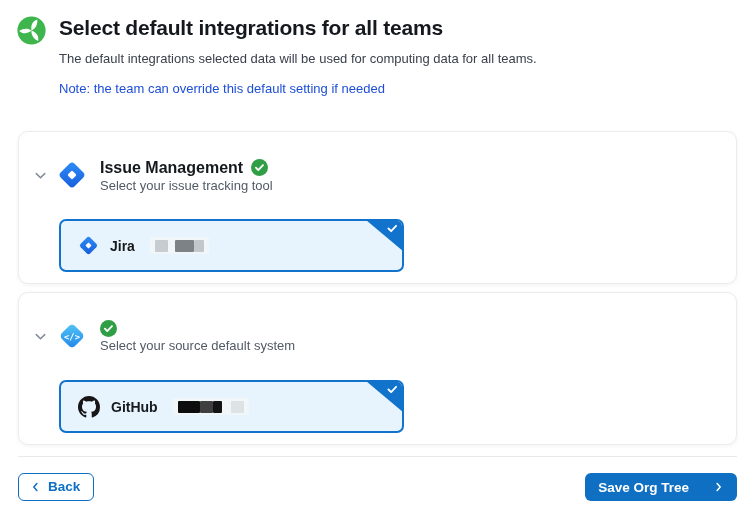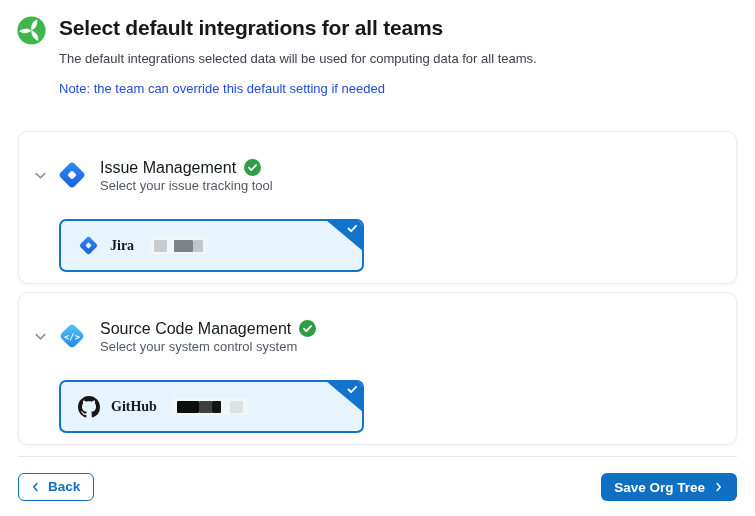--- a/index.html
+++ b/index.html
@@ -22,30 +22,30 @@
     box-shadow:0 1px 4px rgba(27,31,35,0.06);
     padding:23px 20px 11px 14px;
   }
   .section-card.first { margin-top:34px; }
   .section-card.second { margin-top:8px; }
   .section-header { display:flex; align-items:center; min-height:40px; }
   .chev { width:15px; height:15px; margin-right:9px; display:inline-flex; cursor:pointer; flex:0 0 auto; }
   .sec-icon { width:30px; height:30px; margin-right:13px; display:inline-flex; flex:0 0 auto; }
   .sec-texts { display:flex; flex-direction:column; }
   .title-row { display:flex; align-items:center; gap:8px; }
-  .sec-title { font-size:16px; font-weight:400; color:#15181c; line-height:19px; }
+  .sec-title { font-size:16px; font-weight:700; color:#15181c; line-height:19px; }
   .check-badge { display:inline-flex; }
   .sec-sub { font-size:13px; color:#525a65; margin-top:1px; line-height:15px; }
   
   .tool-card {
-    position:relative; margin:24px 0 0 26px; width:305px; height:53px;
+    position:relative; margin:24px 0 0 26px; width:345px; height:53px;
     background:var(--selection-background,#e8f4fd);
     border:2px solid var(--selection-border,#1273cc);
     border-radius:7px; display:flex; align-items:center;
-    padding-left:17px; overflow:hidden; cursor:pointer;font-family:Liberation Serif, serif;
+    padding-left:17px; overflow:hidden; cursor:pointer;
   }
   .tool-icon { display:inline-flex; flex:0 0 auto; }
   .tool-label { font-weight:700; font-size:14px; color:#16191d; margin-left:11px; }
   .corner {
     position:absolute; top:-1px; right:-1px; width:37px; height:31px;
     background:var(--selection-border,#1273cc);
     clip-path:polygon(0 0,100% 0,100% 100%);
   }
   .corner svg { position:absolute; top:4px; right:5px; }
   
@@ -57,21 +57,21 @@
     padding-top:16px; display:flex; justify-content:space-between; align-items:center;
   }
   .btn-back {
     display:inline-flex; align-items:center; gap:7px;
     background:#fff; color:var(--accent-blue,#0e6fc3);
     border:1.5px solid var(--accent-blue,#0e6fc3); border-radius:6px;
     padding:5px 13px 6px 11px; font-weight:700; font-size:13.5px;
     font-family:inherit; cursor:pointer; line-height:15px;
   }
   .btn-save {
-    display:inline-flex; align-items:center; gap:8px;
+    display:inline-flex; align-items:center; gap:24px;
     background:var(--accent-blue,#0e6fc3); color:#fff;
     border:none; border-radius:6px; padding:6.5px 13px;
     font-weight:700; font-size:13.5px; font-family:inherit; cursor:pointer; line-height:15px;
   }
 </style>
 </head>
 <body>
 
 <header class="header">
   <span class="logo">
@@ -172,29 +172,28 @@
           </linearGradient>
             </defs>
           <g transform="rotate(45 12 12)">
             <rect x="4.6" y="4.6" width="14.8" height="14.8" rx="3.4" fill="url(#sg-a)"></rect>
           </g>
           <text x="12" y="14.8" text-anchor="middle" font-size="7" font-weight="bold" fill="#ffffff" font-family="DejaVu Sans Mono, monospace">&lt;/&gt;</text>
         </svg>
       </span>
       <div class="sec-texts">
         <div class="title-row">
-          <span class="sec-title">Source Code Management</span>
           <span class="check-badge">
             <svg width="17" height="17" viewBox="0 0 16 16">
               <circle cx="8" cy="8" r="8" fill="#2f9e44"></circle>
               <path d="M4.6 8.2l2.2 2.2 4.5-4.7" stroke="#fff" stroke-width="1.7" fill="none" stroke-linecap="round" stroke-linejoin="round"></path>
             </svg>
           </span>
         </div>
-        <div class="sec-sub">Select your system control system</div>
+        <div class="sec-sub">Select your source default system</div>
       </div>
     </div>
     <div class="tool-card">
       <span class="tool-icon">
         <svg width="22" height="22" viewBox="0 0 16 16">
           <path fill="#171515" d="M8 0C3.58 0 0 3.58 0 8c0 3.54 2.29 6.53 5.47 7.59.4.07.55-.17.55-.38 0-.19-.01-.82-.01-1.49-2.01.37-2.53-.49-2.69-.94-.09-.23-.48-.94-.82-1.13-.28-.15-.68-.52-.01-.53.63-.01 1.08.58 1.23.82.72 1.21 1.87.87 2.33.66.07-.52.28-.87.51-1.07-1.78-.2-3.64-.89-3.64-3.95 0-.87.31-1.59.82-2.15-.08-.2-.36-1.02.08-2.12 0 0 .67-.21 2.2.82.64-.18 1.32-.27 2-.27s1.36.09 2 .27c1.53-1.04 2.2-.82 2.2-.82.44 1.1.16 1.92.08 2.12.51.56.82 1.27.82 2.15 0 3.07-1.87 3.75-3.65 3.95.29.25.54.73.54 1.48 0 1.07-.01 1.93-.01 2.2 0 .21.15.46.55.38A8.01 8.01 0 0 0 16 8c0-4.42-3.58-8-8-8z"></path>
         </svg>
       </span>
       <span class="tool-label">GitHub</span>
       <span class="redact-strip">

